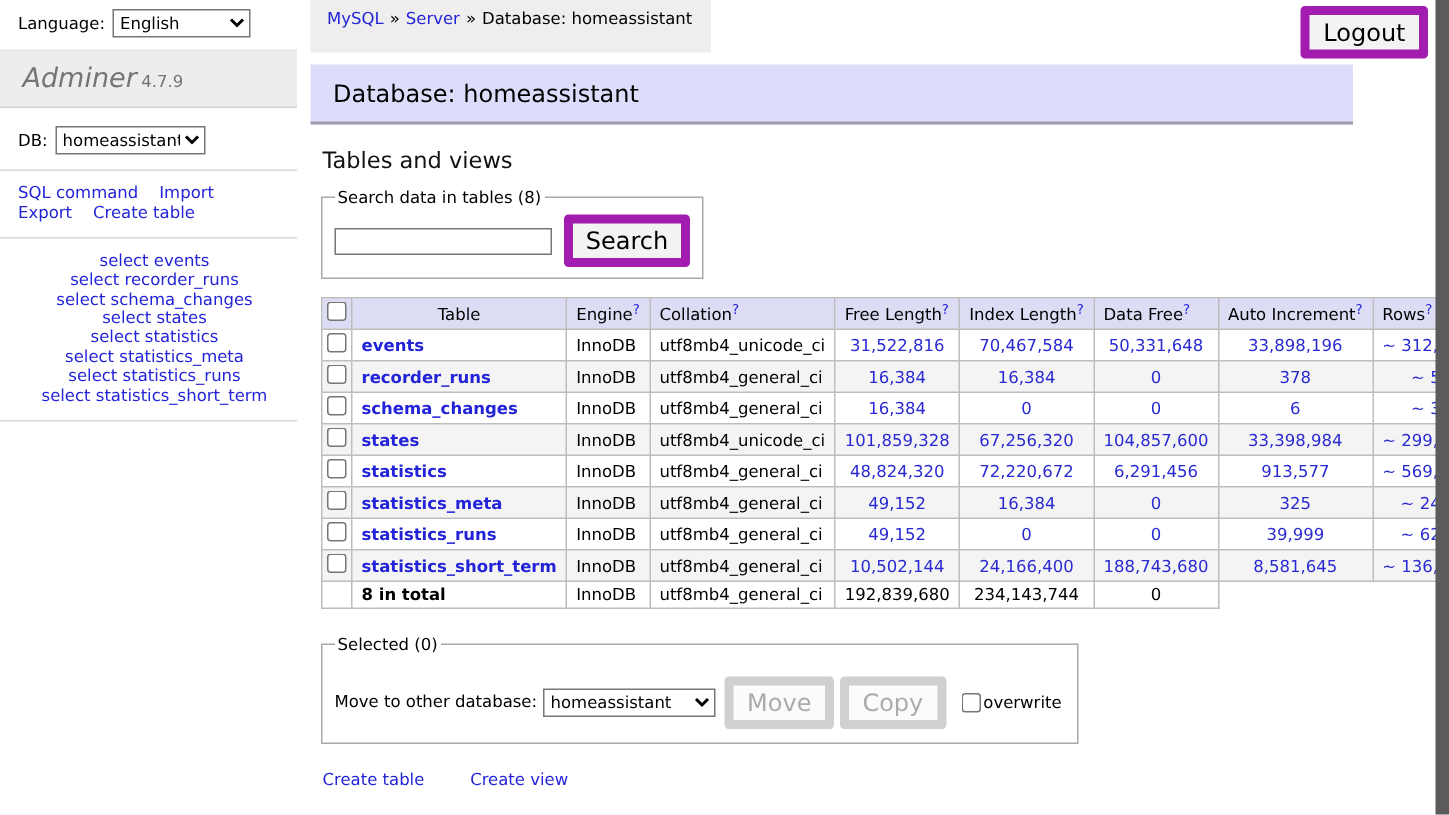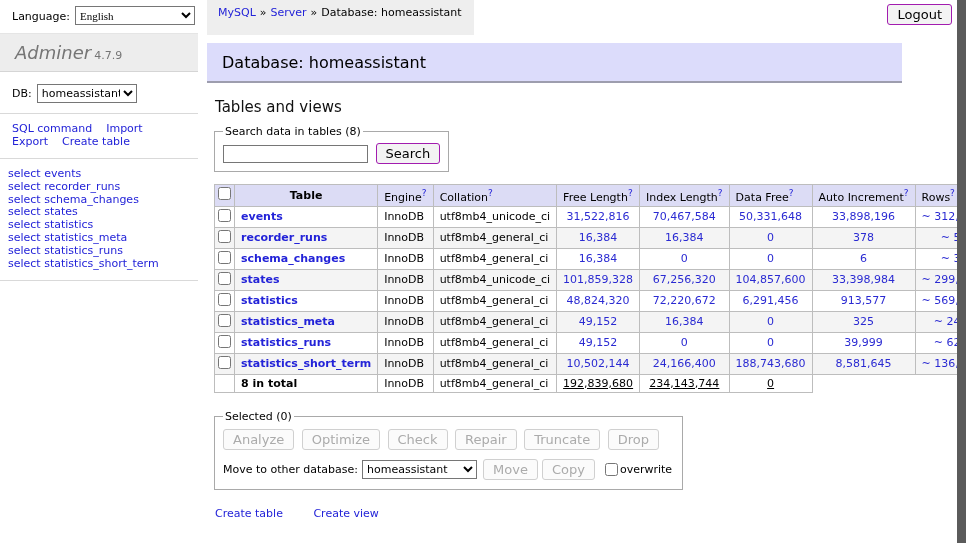--- a/index.html
+++ b/index.html
@@ -9,70 +9,70 @@
 
   
   .scrollbar { position: absolute; top: 0; right: 0; width: 9px; height: 543px; background: #5b5b5b; }
 
   
   .sidebar { position: absolute; left: 0; top: 0; width: 198px; }
   .lang-row { padding: 6px 0 6px 12px; }
   .lang-row label { margin-right: 5px; }
   select { font-family: "DejaVu Sans", sans-serif; font-size: 11px; height: 19px;
     border: 1px solid #767676; background: #fff; }
-  .lang-row select { width: 120px; font-family: Liberation Serif, serif; }
+  .lang-row select { width: 92px; }
   .brand { background: #ededed; border-bottom: 1px solid #d5d5d5; border-top: 1px solid #e5e5e5;
     padding: 8px 0 8px 15px; margin-top: 2px; }
   .brand .name { font-style: italic; font-size: 18px; color: #757575; }
   .brand .ver { font-size: 11px; color: #757575; margin-left: 3px; }
   .db-row { padding: 12px 0 10px 12px; }
   .db-row label { margin-right: 5px; }
   .db-row select { width: 100px; }
   .divider { border-top: 1px solid #d9d9d9; margin: 0 0 0 0; }
   .side-actions { padding: 8px 0 10px 12px; line-height: 13px; }
   .side-actions a { margin-right: 14px; }
-  .side-tables { padding: 9px 0 10px 8px; line-height: 12.8px; }
+  .side-tables { padding: 9px 0 10px 8px; line-height: 12.8px; text-align: center; }
   .side-tables div { white-space: nowrap; }
 
   
   .main { position: absolute; left: 207px; top: 0; width: 695px; }
   .breadcrumb { display: inline-block; background: #eeeeee; padding: 6px 12px 16px 11px; }
   .breadcrumb .sep { color: #000; margin: 0 4px; }
   .breadcrumb .current { color: #000; }
   .logout-btn { position: absolute; top: 4px; right: 14px; }
-  button { font-family: "DejaVu Sans", sans-serif; font-size: 13px; padding: 2px 9px;
-    border: 1px solid #a21caf; border-radius: 3px; background: #f3f3f3; color: #000; cursor: pointer; }
+  button { font-family: "DejaVu Sans", sans-serif; font-size: 16px; padding: 2px 9px;
+    border: 6px solid #a21caf; border-radius: 3px; background: #f3f3f3; color: #000; cursor: pointer; }
   button:disabled { color: #ababab; border-color: #d0d0d0; background: #fbfbfb; cursor: default; }
 
   h2.page-title { margin-top: 8px; background: #dcdcfb; border-bottom: 2px solid #9d9dae;
     font-size: 16px; font-weight: normal; padding: 10px 0 9px 15px; width: 695px; }
   .action-links { margin: 16px 0 0 8px; }
   .action-links a { margin-right: 25px; }
   h3 { font-size: 15px; font-weight: normal; margin: 15px 0 0 8px; color: #111; }
 
   fieldset { border: 1px solid #a9a9a9; margin: 9px 0 0 7px; padding: 5px 8px 7px 8px;
     display: inline-block; }
   legend { font-size: 11px; padding: 0 2px; }
   .search-fieldset input[type="text"] { width: 145px; height: 18px; border: 1px solid #767676;
     font-family: "DejaVu Sans", sans-serif; font-size: 11px; padding: 1px 3px; vertical-align: middle; }
   .search-fieldset button { margin-left: 4px; vertical-align: middle; }
 
   
   table { border-collapse: collapse; margin: 12px 0 0 7px; }
   th, td { border: 1px solid #bdbdbd; padding: 2px 6px; height: 17px; white-space: nowrap; }
   thead th { background: #dcdcf5; font-weight: normal; text-align: left; }
-  thead th.col-table { font-weight: bold; text-align: center; }
+  thead th.col-table { font-weight: normal; text-align: center; }
   thead th sup a { font-size: 9px; }
   tbody tr.even td { background: #f4f4f4; }
   td.name a { font-weight: bold; }
   td.num { text-align: center; color: #2a2ad2; }
   td.chk, thead th.chk { text-align: center; padding: 2px 3px; }
   tr.total-row td { font-weight: normal; }
   tr.total-row td.name { font-weight: bold; }
-  tr.total-row td.num { color: #000; text-decoration: underline; }
+  tr.total-row td.num { color: #000; }
   td.col-table-w { min-width: 112px; }
 
   
   .selected-fieldset { margin-top: 17px; padding: 6px 10px 9px 8px; }
   .selected-fieldset .btn-row button { margin-right: 4px; }
   .move-row { margin-top: 9px; }
   .move-row select { width: 115px; margin: 0 6px 0 4px; vertical-align: middle; }
   .move-row button { margin-right: 4px; vertical-align: middle; }
   .move-row label.ovr { vertical-align: middle; }
   .move-row input[type="checkbox"] { vertical-align: middle; margin: 0 2px 0 6px; }
@@ -247,28 +247,20 @@
         <td>utf8mb4_general_ci</td>
         <td class="num">192,839,680</td>
         <td class="num">234,143,744</td>
         <td class="num">0</td>
       </tr>
     </tbody>
   </table>
 
   <fieldset class="selected-fieldset">
     <legend>Selected (0)</legend>
-    <div class="btn-row">
-      <button disabled="">Analyze</button>
-      <button disabled="">Optimize</button>
-      <button disabled="">Check</button>
-      <button disabled="">Repair</button>
-      <button disabled="">Truncate</button>
-      <button disabled="">Drop</button>
-    </div>
     <div class="move-row">
       <span>Move to other database:</span><select><option>homeassistant</option></select><button disabled="">Move</button><button disabled="">Copy</button><input type="checkbox" style=""><label class="ovr">overwrite</label>
     </div>
   </fieldset>
 
   <div class="create-links">
     <a>Create table</a>
     <a>Create view</a>
   </div>
 

